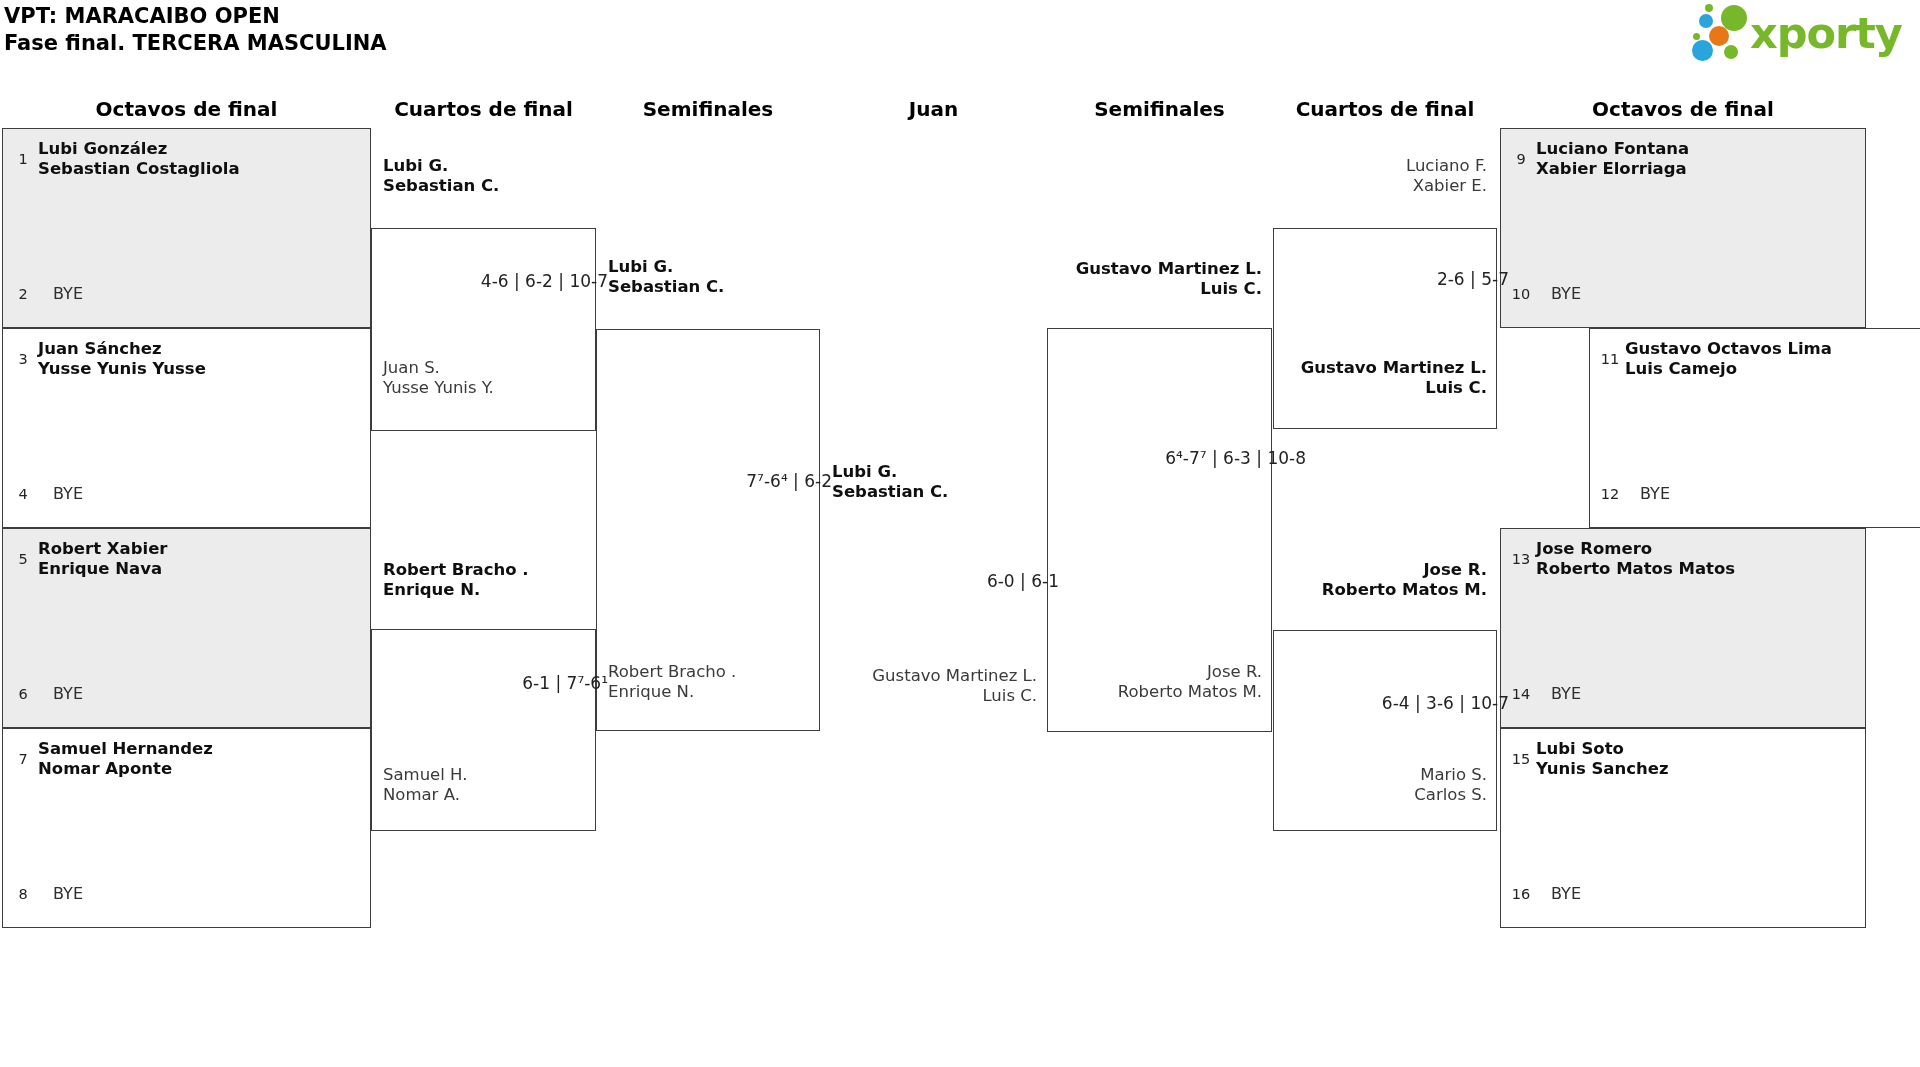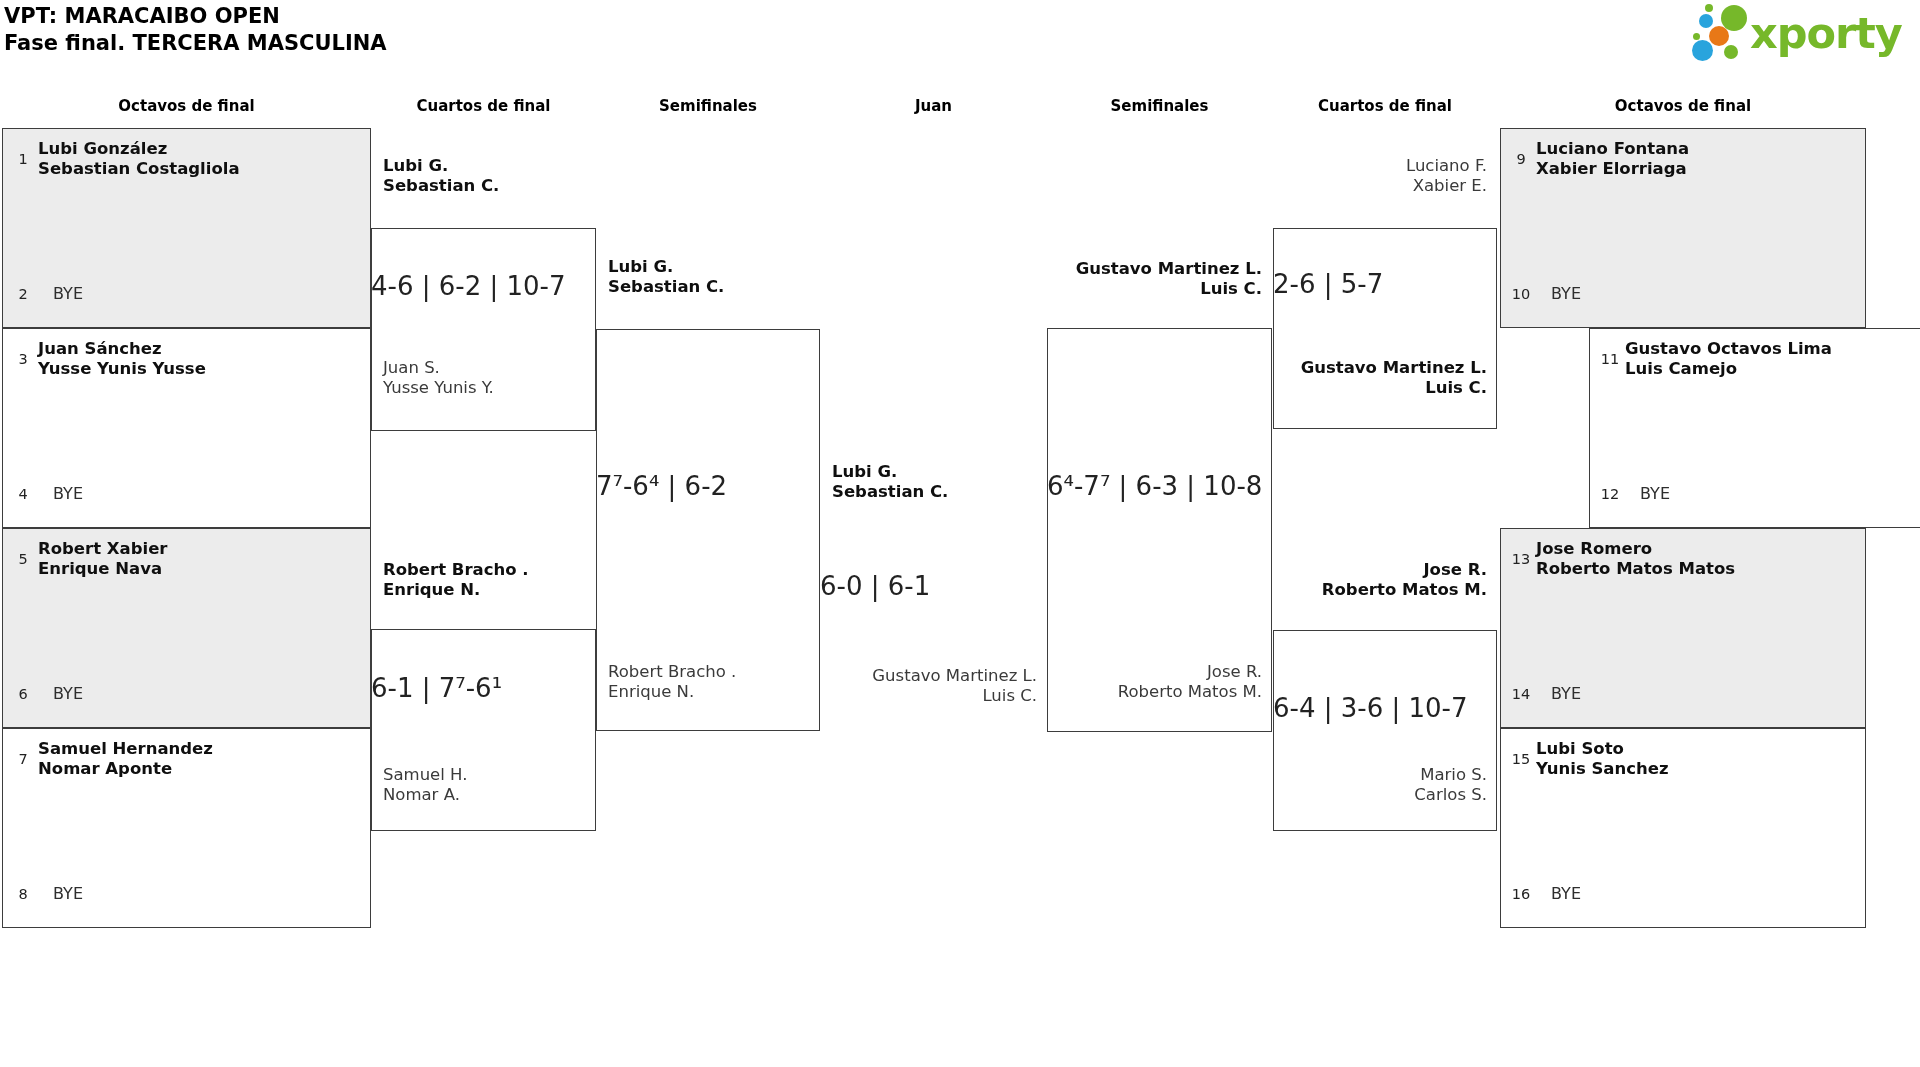--- a/index.html
+++ b/index.html
@@ -1,34 +1,34 @@
 <!DOCTYPE html>
 <html><head>
 <meta charset="utf-8">
 <style>
   html,body{margin:0;padding:0;background:#fff;}
   .page{position:relative;width:1920px;height:1067px;background:#fff;overflow:hidden;
         font-family:"DejaVu Sans","Liberation Sans",sans-serif;color:#111;}
   .title{position:absolute;left:4px;top:3px;font-size:21px;font-weight:700;line-height:27px;color:#000;}
-  .round-header{position:absolute;top:97px;text-align:center;font-size:15px;font-weight:600;color:#000;}
+  .round-header{position:absolute;top:97px;text-align:center;font-size:20px;font-weight:600;color:#000;}
   .match-box{position:absolute;border:1px solid #3d3d3d;background:#fff;box-sizing:border-box;}
   .match-box.shaded{background:#ececec;}
   .round-box{position:absolute;border:1px solid #3d3d3d;box-sizing:border-box;background:transparent;}
   .slot{position:absolute;left:8px;display:flex;align-items:center;}
   .slot-top{top:10px;}
   .slot-bottom{bottom:24px;}
   .seed{min-width:24px;text-align:center;font-size:14.5px;color:#222;flex:none;}
   .names{display:flex;flex-direction:column;margin-left:3px;}
   .n{font-size:16.5px;line-height:20px;color:#3a3a3a;}
   .n.bold{font-weight:700;color:#0f0f0f;}
   .bye{font-size:16px;color:#2e2e2e;margin-left:18px;}
   .adv{position:absolute;font-size:16.5px;line-height:20px;color:#3a3a3a;white-space:nowrap;}
   .adv.bold{color:#0f0f0f;font-weight:700;}
   .adv.right{text-align:right;}
-  .score{position:absolute;text-align:left;font-size:26px;color:#222;white-space:nowrap;}
+  .score{position:absolute;text-align:right;font-size:17px;color:#222;white-space:nowrap;padding-left:12px;}
   .logo-text{position:absolute;left:1750px;top:12px;font-size:43px;font-weight:800;
              color:#76b82a;letter-spacing:-1px;line-height:1;}
   .dot{position:absolute;border-radius:50%;}
   .dot-green{background:#76b82a;}
   .dot-blue{background:#29a4dd;}
   .dot-orange{background:#e87817;}
 </style>
 </head>
 <body>
 
@@ -208,21 +208,21 @@
   <div class="score" style="left:820px;width:227px;top:571px;">6-0 | 6-1</div>
   <div class="adv right" style="right:883px;top:666px;">
     <div>Gustavo Martinez L.</div>
       <div>Luis C.</div>
   </div>
 
   <div class="adv bold right" style="right:658px;top:259px;">
     <div>Gustavo Martinez L.</div>
       <div>Luis C.</div>
   </div>
-  <div class="score" style="left:1047px;width:247px;top:471px;">6⁴-7⁷ | 6-3 | 10-8</div>
+  <div class="score" style="left:1047px;width:247px;top:448px;">6⁴-7⁷ | 6-3 | 10-8</div>
   <div class="adv right" style="right:658px;top:662px;">
     <div>Jose R.</div>
       <div>Roberto Matos M.</div>
   </div>
 
   <div class="adv right" style="right:433px;top:156px;">
     <div>Luciano F.</div>
       <div>Xabier E.</div>
   </div>
   <div class="score" style="left:1273px;width:224px;top:269px;">2-6 | 5-7</div>

